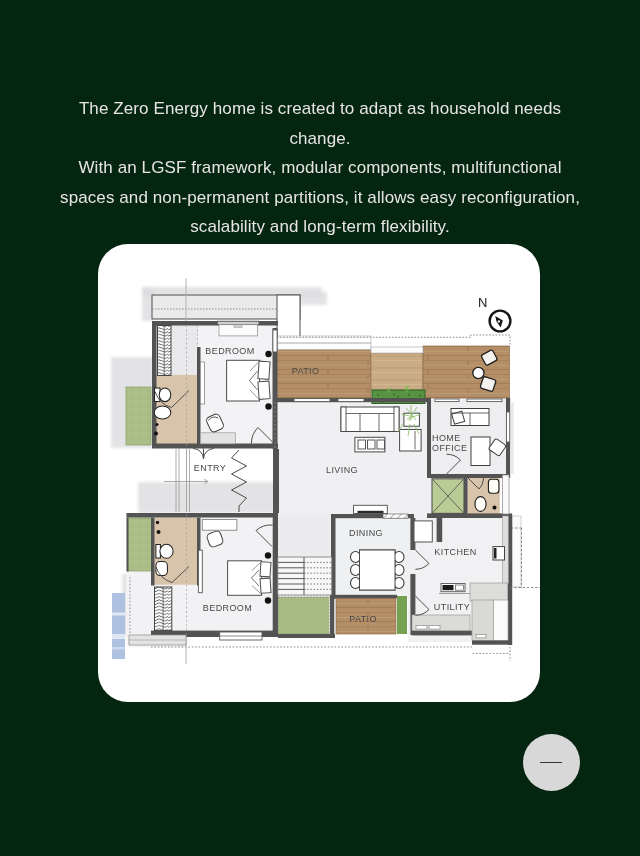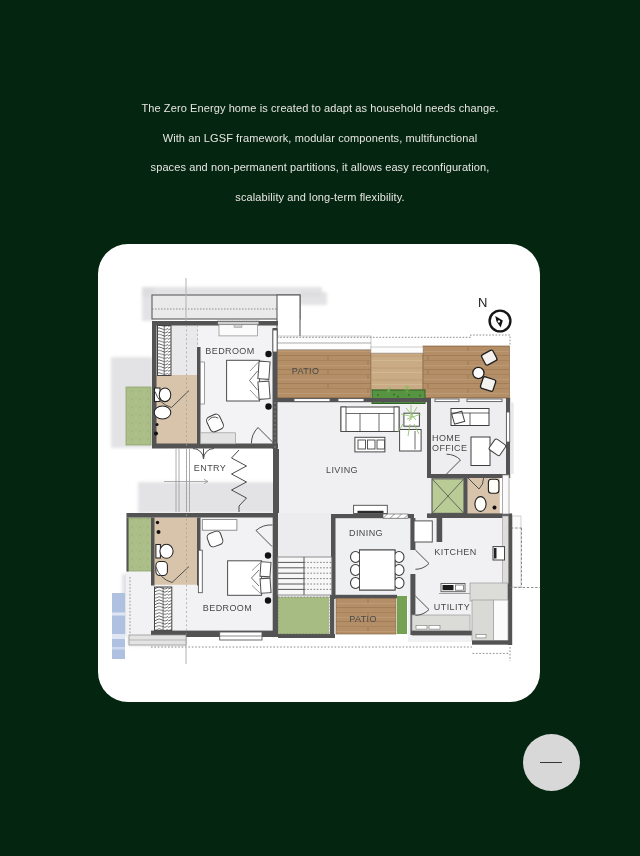--- a/index.html
+++ b/index.html
@@ -1,17 +1,17 @@
 <!DOCTYPE html>
 <html><head>
 <meta charset="utf-8">
 <style>
 html,body{margin:0;padding:0}
 body{width:640px;height:856px;background:#04250f;font-family:"Liberation Sans",sans-serif;position:relative;overflow:hidden}
-.copy{position:absolute;top:94px;left:60px;width:520px;text-align:center;color:#e7e5e2;font-size:11px;line-height:29.6px;letter-spacing:.1px}
+.copy{position:absolute;top:94px;left:60px;width:520px;text-align:center;color:#e7e5e2;font-size:17px;line-height:29.6px;letter-spacing:.1px}
 .card{position:absolute;left:98px;top:244px;width:442px;height:458px;background:#ffffff;border-radius:30px;overflow:hidden}
 .btn{position:absolute;left:523px;top:734px;width:57px;height:57px;border-radius:50%;background:#d8d8d8}
 .btn:after{content:"";position:absolute;left:17px;top:27.5px;width:22px;height:1.7px;background:#33373a}
 </style>
 </head>
 <body>
 <div class="copy">The Zero Energy home is created to adapt as household needs change.<br>With an LGSF framework, modular components, multifunctional<br>spaces and non-permanent partitions, it allows easy reconfiguration,<br>scalability and long-term flexibility.</div>
 <div class="card">
 <svg width="442" height="458" viewBox="0 0 442 458">
 <defs>

